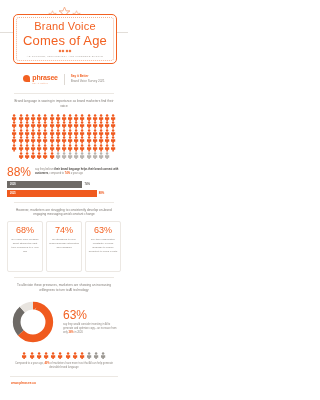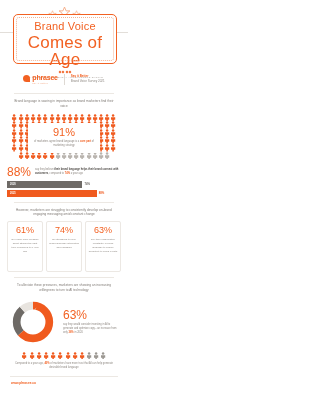--- a/index.html
+++ b/index.html
@@ -20,21 +20,21 @@
   .rule-r{right:0;width:14px;}
   .marquee{position:absolute;top:14px;left:13px;width:102px;height:48px;
            border:1px solid #f26122;border-radius:5px;background:#fff;}
   .marquee-inner{position:absolute;top:2px;left:2px;right:2px;bottom:2px;
            border:1px dotted #f5b393;border-radius:3px;}
   .title1,.title2{
     text-align:center;color:#f26122;font-weight:400;letter-spacing:.2px;
     line-height:1;
   }
   .title1{font-size:11px;margin-top:6px;}
-  .title2{font-size:17px;margin-top:2px;}
+  .title2{font-size:13px;margin-top:2px;}
   .dots{display:flex;justify-content:center;gap:1.5px;margin-top:3px;}
   .dot{width:2px;height:2px;background:#f26122;transform:rotate(45deg);}
   .subtitle{
     text-align:center;color:#a9a29b;font-size:2.4px;letter-spacing:.35px;
     margin-top:3px;text-transform:uppercase;
   }
 
   
   .logobar{position:relative;height:18px;margin-top:2px;display:flex;
            align-items:center;justify-content:center;gap:6px;}
@@ -562,24 +562,20 @@
           </svg>
           <svg class="p" width="6.2" height="7.6" viewBox="0 0 10 14">
             <circle cx="5" cy="2.6" r="2.3" fill="#b8b3ad"></circle>
             <path d="M1.1 6.2h7.8v4.2H6.4V14H3.6v-3.6H1.1z" fill="#b8b3ad"></path>
           </svg>
           <svg class="p" width="6.2" height="7.6" viewBox="0 0 10 14">
             <circle cx="5" cy="2.6" r="2.3" fill="#b8b3ad"></circle>
             <path d="M1.1 6.2h7.8v4.2H6.4V14H3.6v-3.6H1.1z" fill="#b8b3ad"></path>
           </svg>
         </div>
-      <div class="stat-overlay">
-        <div class="big91">91%</div>
-        <div class="cap91"><span>of marketers agree brand language is a </span><b>core part</b><span> of marketing strategy</span></div>
-      </div>
     </div>
   </div>
 
   <div class="bar-block">
     <div class="bb-top">
       <div class="big88">88%</div>
       <div class="cap88"><span>say they believe </span><b>their brand language helps their brand connect with customers</b><span>, compared to </span><span class="o">74%</span><span> a year ago</span></div>
     </div>
     <div class="bars" id="bars">
         <div class="barrow">
@@ -596,21 +592,21 @@
         </div>
       </div>
   </div>
 
   <div class="hr"></div>
 
   <div class="sec">
     <div class="lede">However, marketers are struggling to consistently develop on-brand engaging messaging amid constant change</div>
     <div class="cards" id="cards">
         <div class="card">
-          <div class="card-num">61%</div>
+          <div class="card-num">68%</div>
           <div class="card-cap">are under more pressure about striking the right tone compared to a year ago</div>
         </div>
         <div class="card">
           <div class="card-num">74%</div>
           <div class="card-cap">are struggling to keep brand language interesting and engaging</div>
         </div>
         <div class="card">
           <div class="card-num">63%</div>
           <div class="card-cap">say their organization constantly reviews language to ensure sensitivity to world events</div>
         </div>

